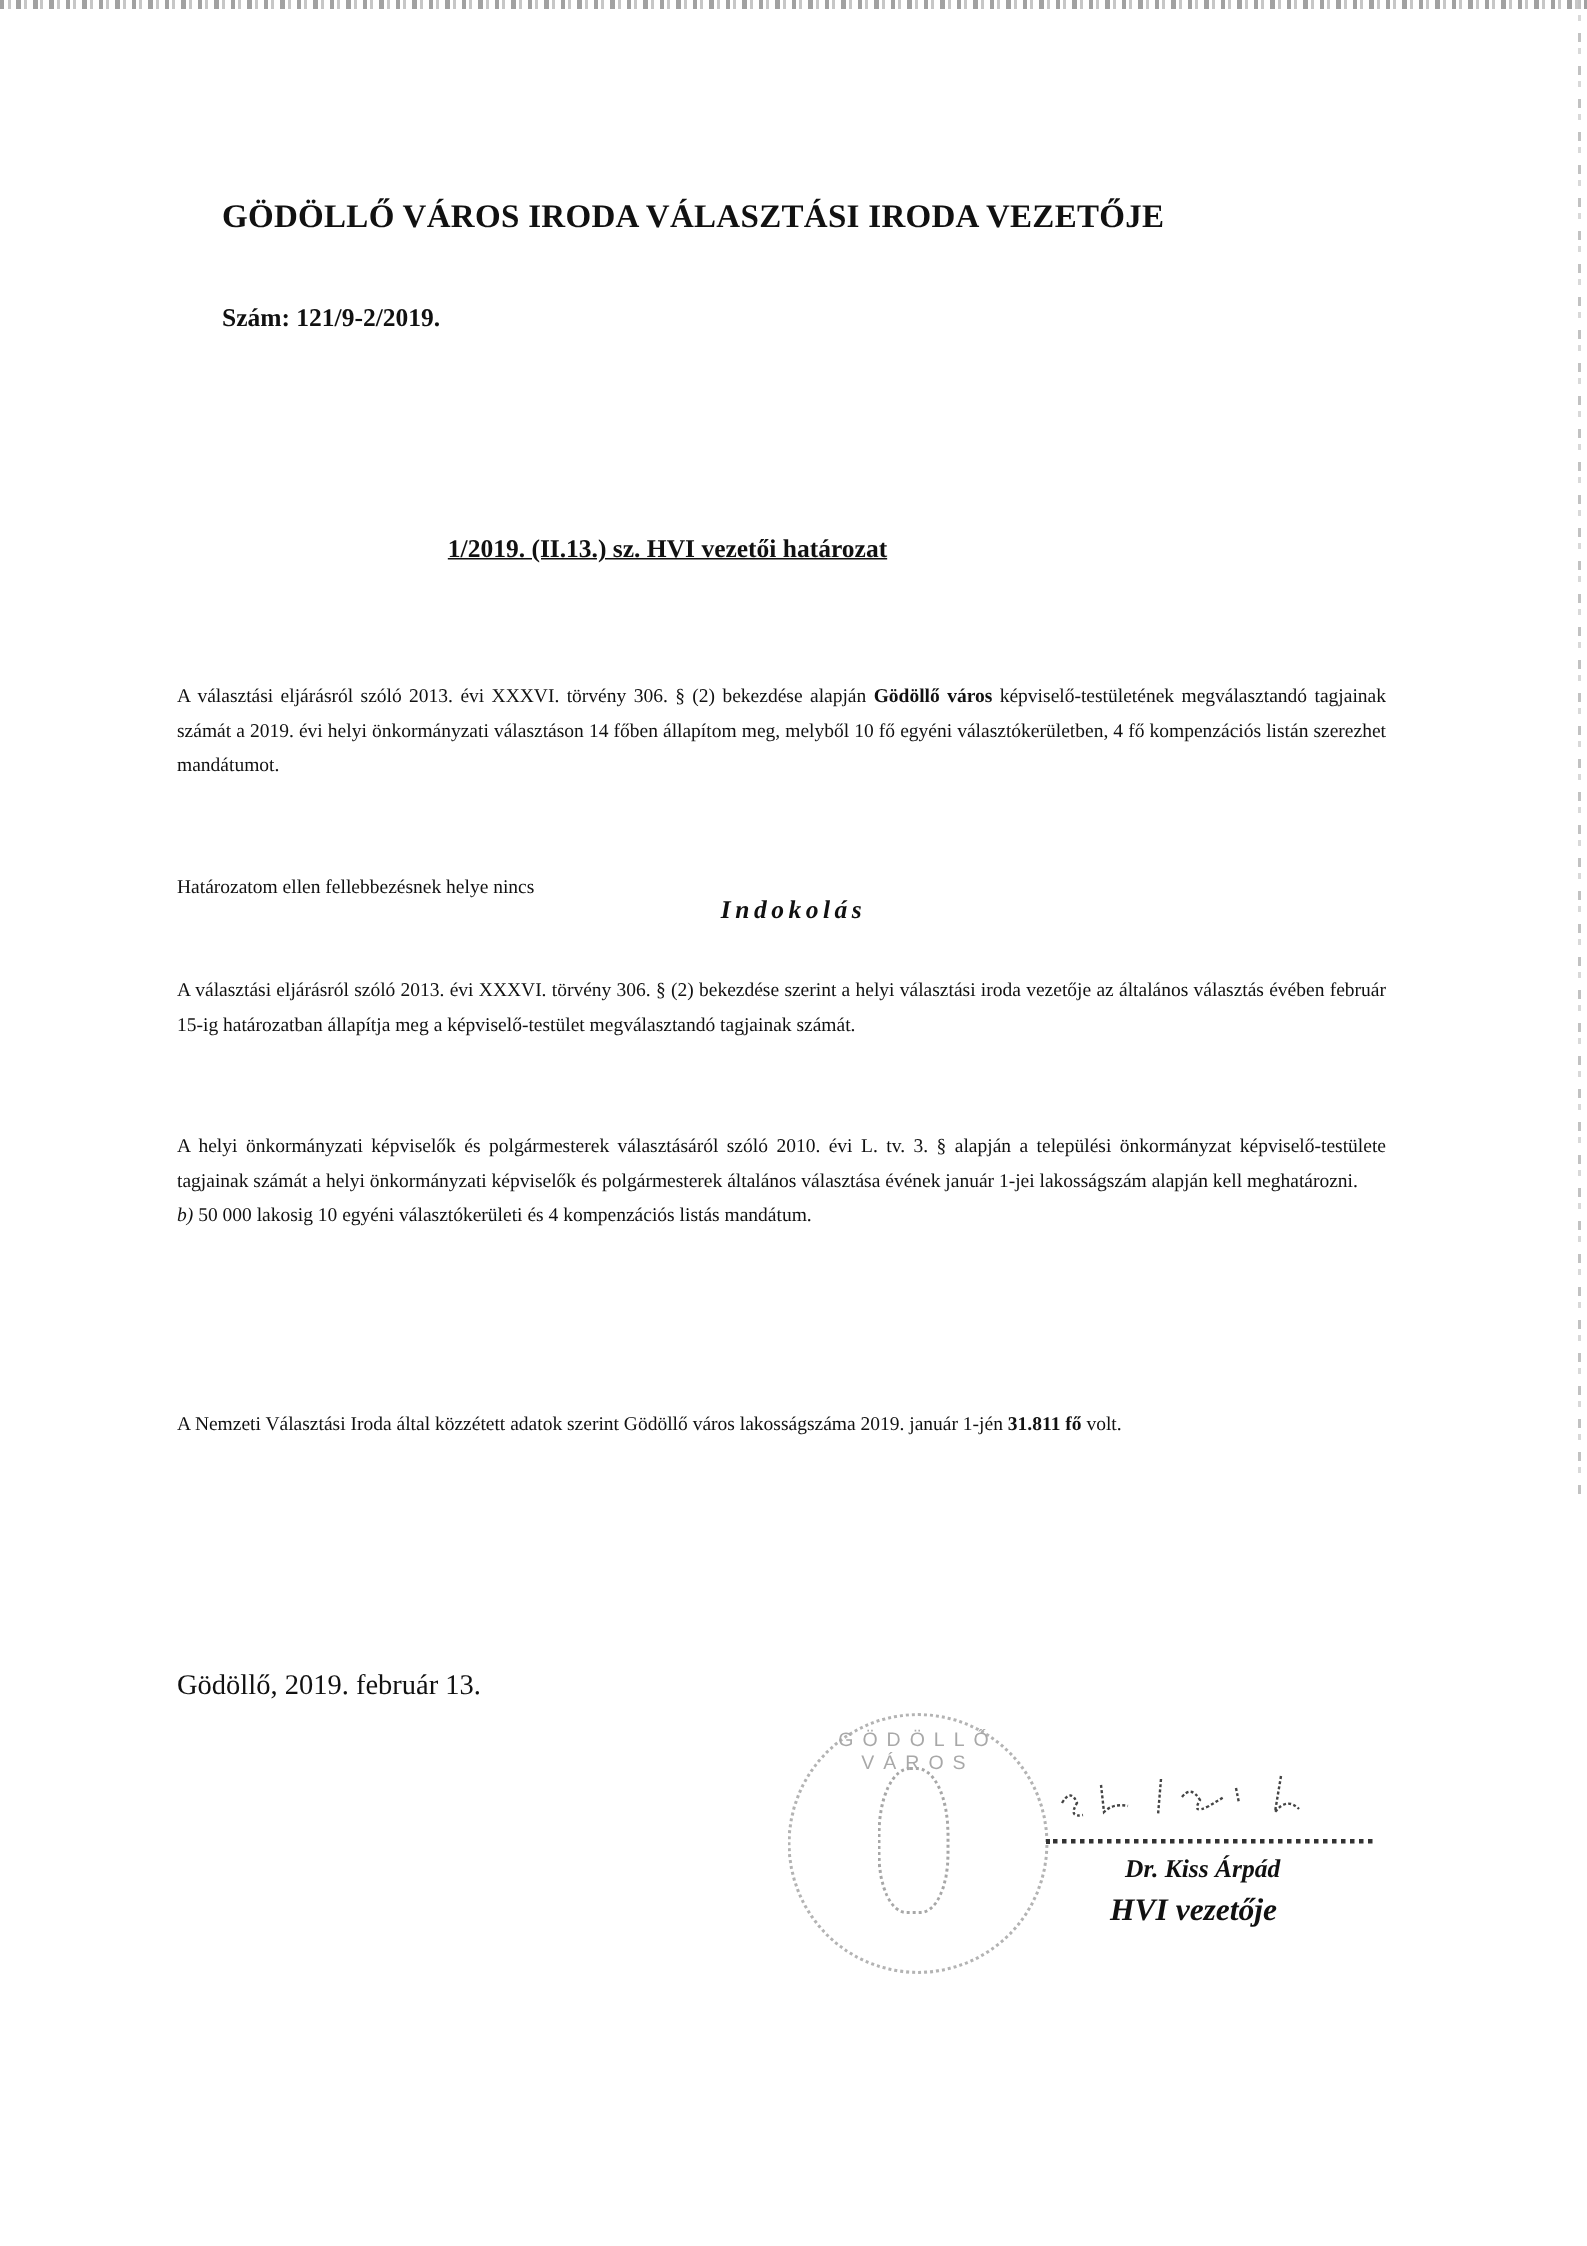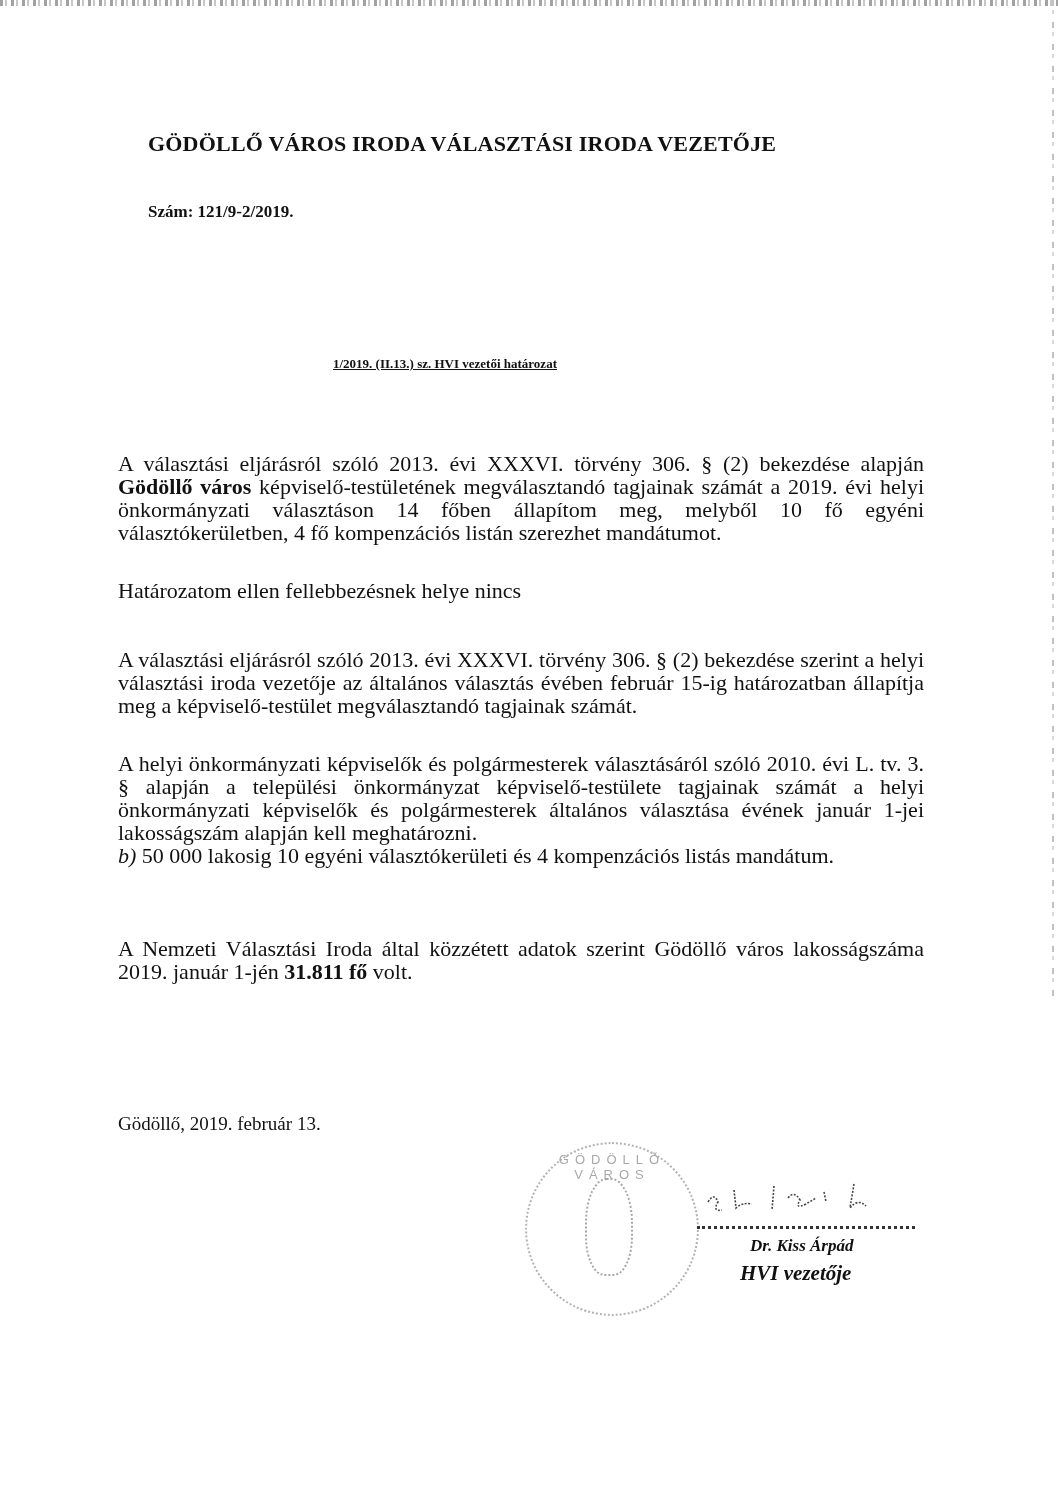--- a/index.html
+++ b/index.html
@@ -47,30 +47,30 @@
       left: 148px; top: 202px;
       font-size: 17px;
       font-weight: bold;
       white-space: nowrap;
     }
     .decision-title {
       position: absolute;
       left: 0; width: 890px;
       top: 356px;
       text-align: center;
-      font-size: 13px;
+      font-size: 17px;
       font-weight: bold;
       text-decoration: underline;
       white-space: nowrap;
     }
     .para {
       position: absolute;
       left: 118px;
       width: 806px;
-      font-size: 22px;
+      font-size: 13px;
       line-height: 23px;
       text-align: justify;
       text-align-last: left;
     }
     .para b { font-weight: bold; }
     .p1 { top: 452px; }
     .p2 { top: 551px; margin-top: 28px; }
     .section-heading {
       position: absolute;
       left: 0; width: 1058px;
@@ -154,20 +154,21 @@
 
   <div class="header-title">GÖDÖLLŐ VÁROS IRODA VÁLASZTÁSI IRODA VEZETŐJE</div>
   <div class="doc-number">Szám: 121/9-2/2019.</div>
 
   <div class="decision-title">1/2019. (II.13.) sz. HVI vezetői határozat</div>
 
   <div class="para p1"><span>A választási eljárásról szóló 2013. évi XXXVI. törvény 306. § (2) bekezdése alapján </span><b>Gödöllő város</b><span> képviselő-testületének megválasztandó tagjainak számát a 2019. évi helyi önkormányzati választáson 14 főben állapítom meg, melyből 10 fő egyéni választókerületben, 4 fő kompenzációs listán szerezhet mandátumot.</span></div>
 
   <div class="para p2">Határozatom ellen fellebbezésnek helye nincs</div>
 
+  <div class="section-heading">Indokolás</div>
 
   <div class="para p3">A választási eljárásról szóló 2013. évi XXXVI. törvény 306. § (2) bekezdése szerint a helyi választási iroda vezetője az általános választás évében február 15-ig határozatban állapítja meg a képviselő-testület megválasztandó tagjainak számát.</div>
 
   <div class="para p4">
     <div>A helyi önkormányzati képviselők és polgármesterek választásáról szóló 2010. évi L. tv. 3. § alapján a települési önkormányzat képviselő-testülete tagjainak számát a helyi önkormányzati képviselők és polgármesterek általános választása évének január 1-jei lakosságszám alapján kell meghatározni.</div>
     <div><i>b)</i><span> 50 000 lakosig 10 egyéni választókerületi és 4 kompenzációs listás mandátum.</span></div>
   </div>
 
   <div class="para p5"><span>A Nemzeti Választási Iroda által közzétett adatok szerint Gödöllő város lakosságszáma 2019. január 1-jén </span><b>31.811 fő</b><span> volt.</span></div>
 

